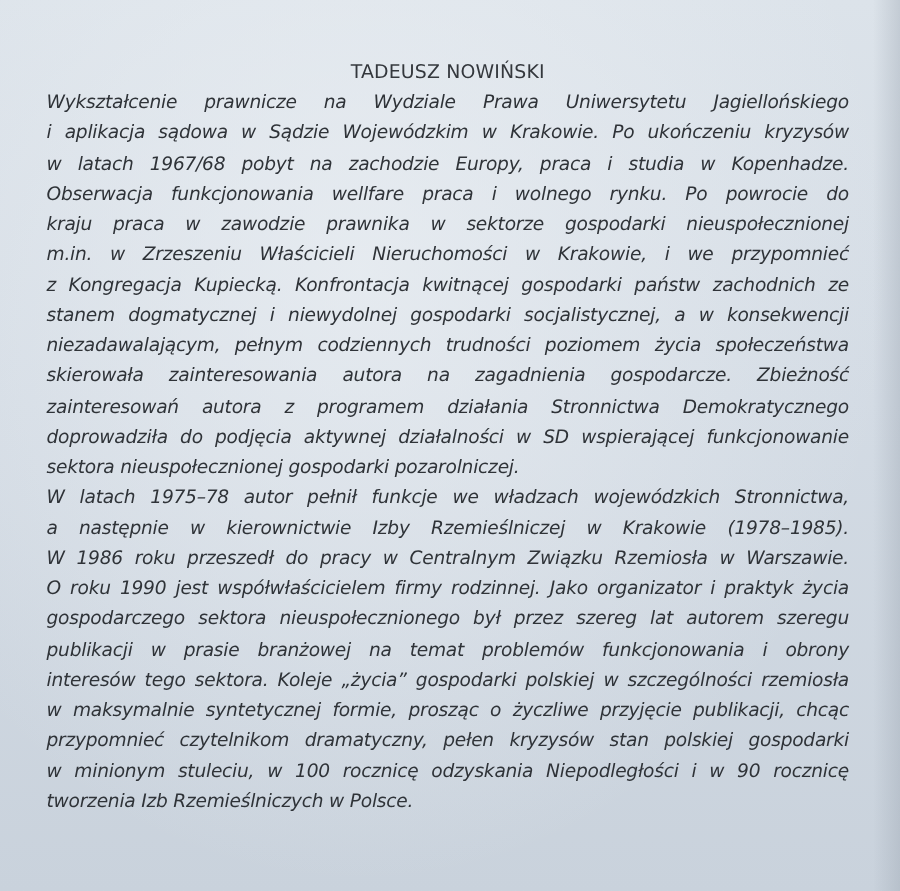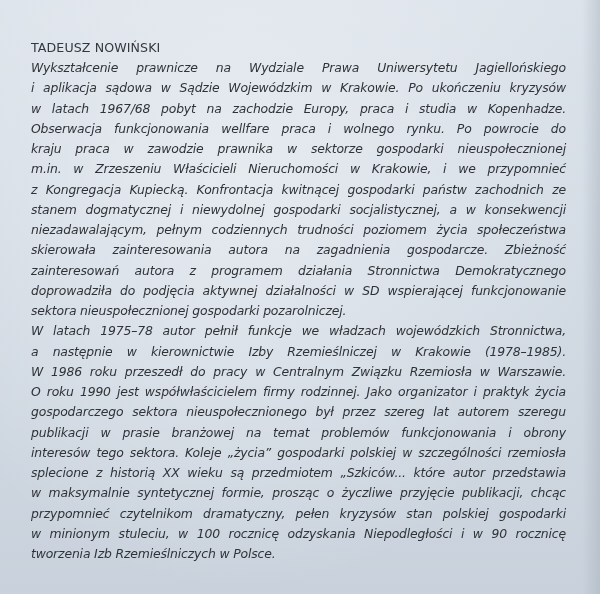--- a/index.html
+++ b/index.html
@@ -35,20 +35,21 @@
       font-size: 12.4px;
       line-height: 20.25px;
       letter-spacing: -0.15px;
     }
     .author {
       font-size: 12.6px;
       letter-spacing: 0.1px;
       color: #34383d;
       height: 21px;
       line-height: 21px;
+      text-align: center;
     }
     .line {
       display: block;
       white-space: nowrap;
       text-align: justify;
       text-align-last: justify;
       height: 20.25px;
       overflow: visible;
       font-style: italic;
     }
@@ -79,20 +80,19 @@
       <span class="line last">sektora nieuspołecznionej gospodarki pozarolniczej.</span>
     </div>
     <div>
       <span class="line">W latach 1975–78 autor pełnił funkcje we władzach wojewódzkich Stronnictwa,</span>
       <span class="line">a następnie w kierownictwie Izby Rzemieślniczej w Krakowie (1978–1985).</span>
       <span class="line">W 1986 roku przeszedł do pracy w Centralnym Związku Rzemiosła w Warszawie.</span>
       <span class="line">O roku 1990 jest współwłaścicielem firmy rodzinnej. Jako organizator i praktyk życia</span>
       <span class="line">gospodarczego sektora nieuspołecznionego był przez szereg lat autorem szeregu</span>
       <span class="line">publikacji w prasie branżowej na temat problemów funkcjonowania i obrony</span>
       <span class="line">interesów tego sektora. Koleje „życia” gospodarki polskiej w szczególności rzemiosła</span>
-      <span class="line">splecione z historią XX wieku są przedmiotem „Szkiców... które autor przedstawia</span>
       <span class="line">w maksymalnie syntetycznej formie, prosząc o życzliwe przyjęcie publikacji, chcąc</span>
       <span class="line">przypomnieć czytelnikom dramatyczny, pełen kryzysów stan polskiej gospodarki</span>
       <span class="line">w minionym stuleciu, w 100 rocznicę odzyskania Niepodległości i w 90 rocznicę</span>
       <span class="line last">tworzenia Izb Rzemieślniczych w Polsce.</span>
     </div>
   </div>
 </div>
 
 </body></html>

